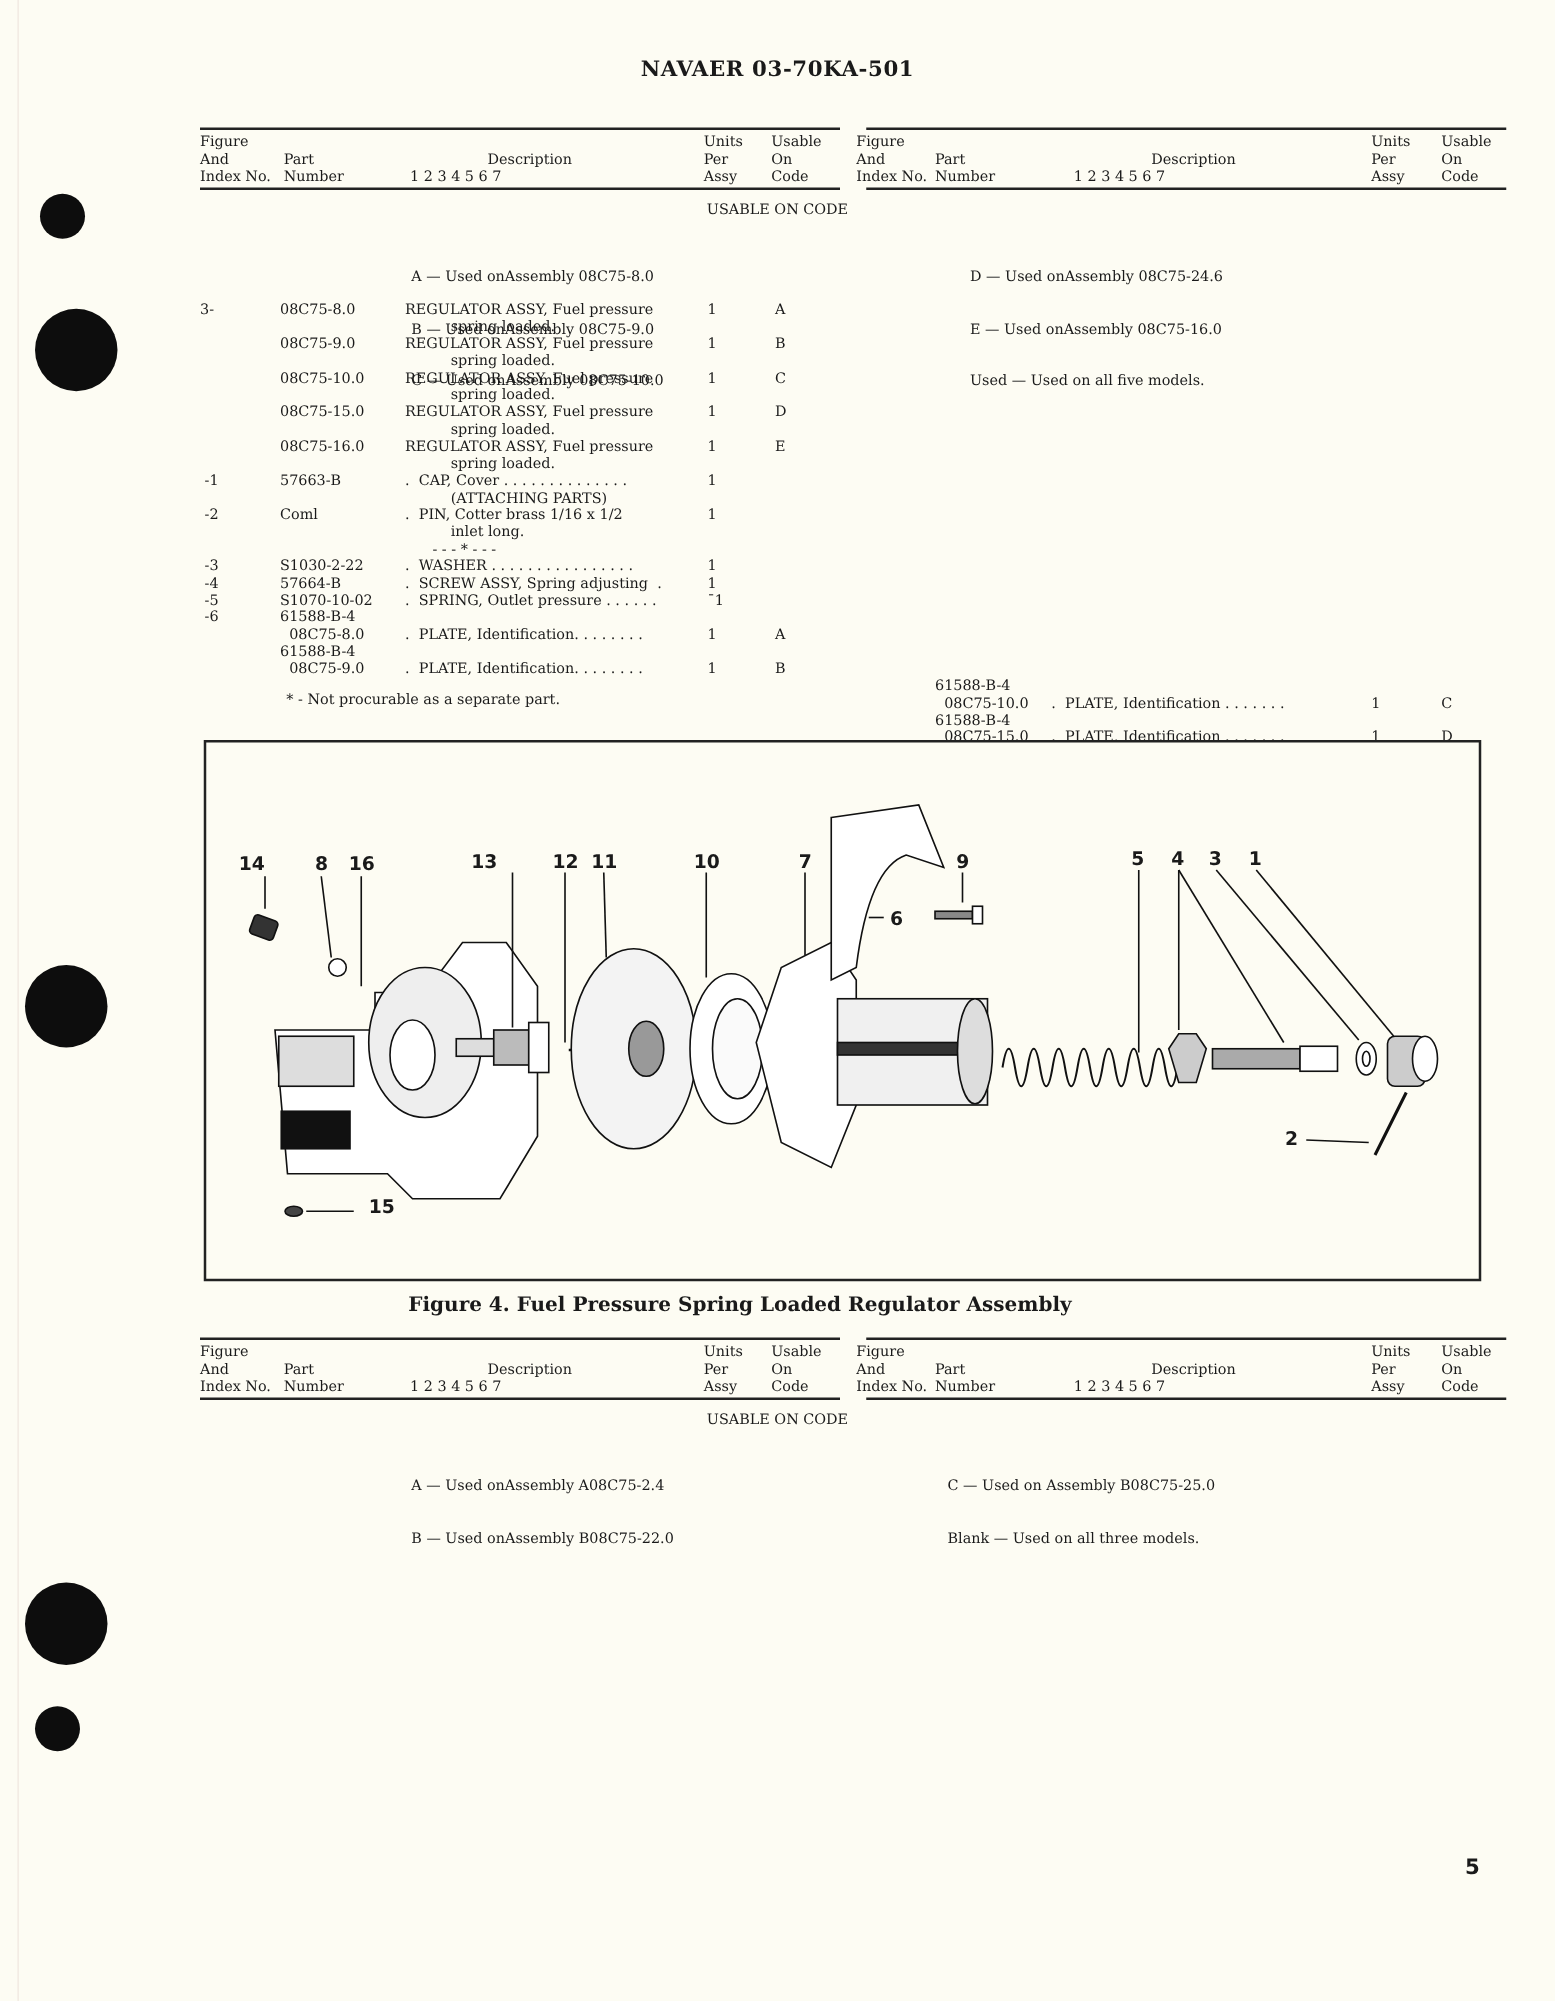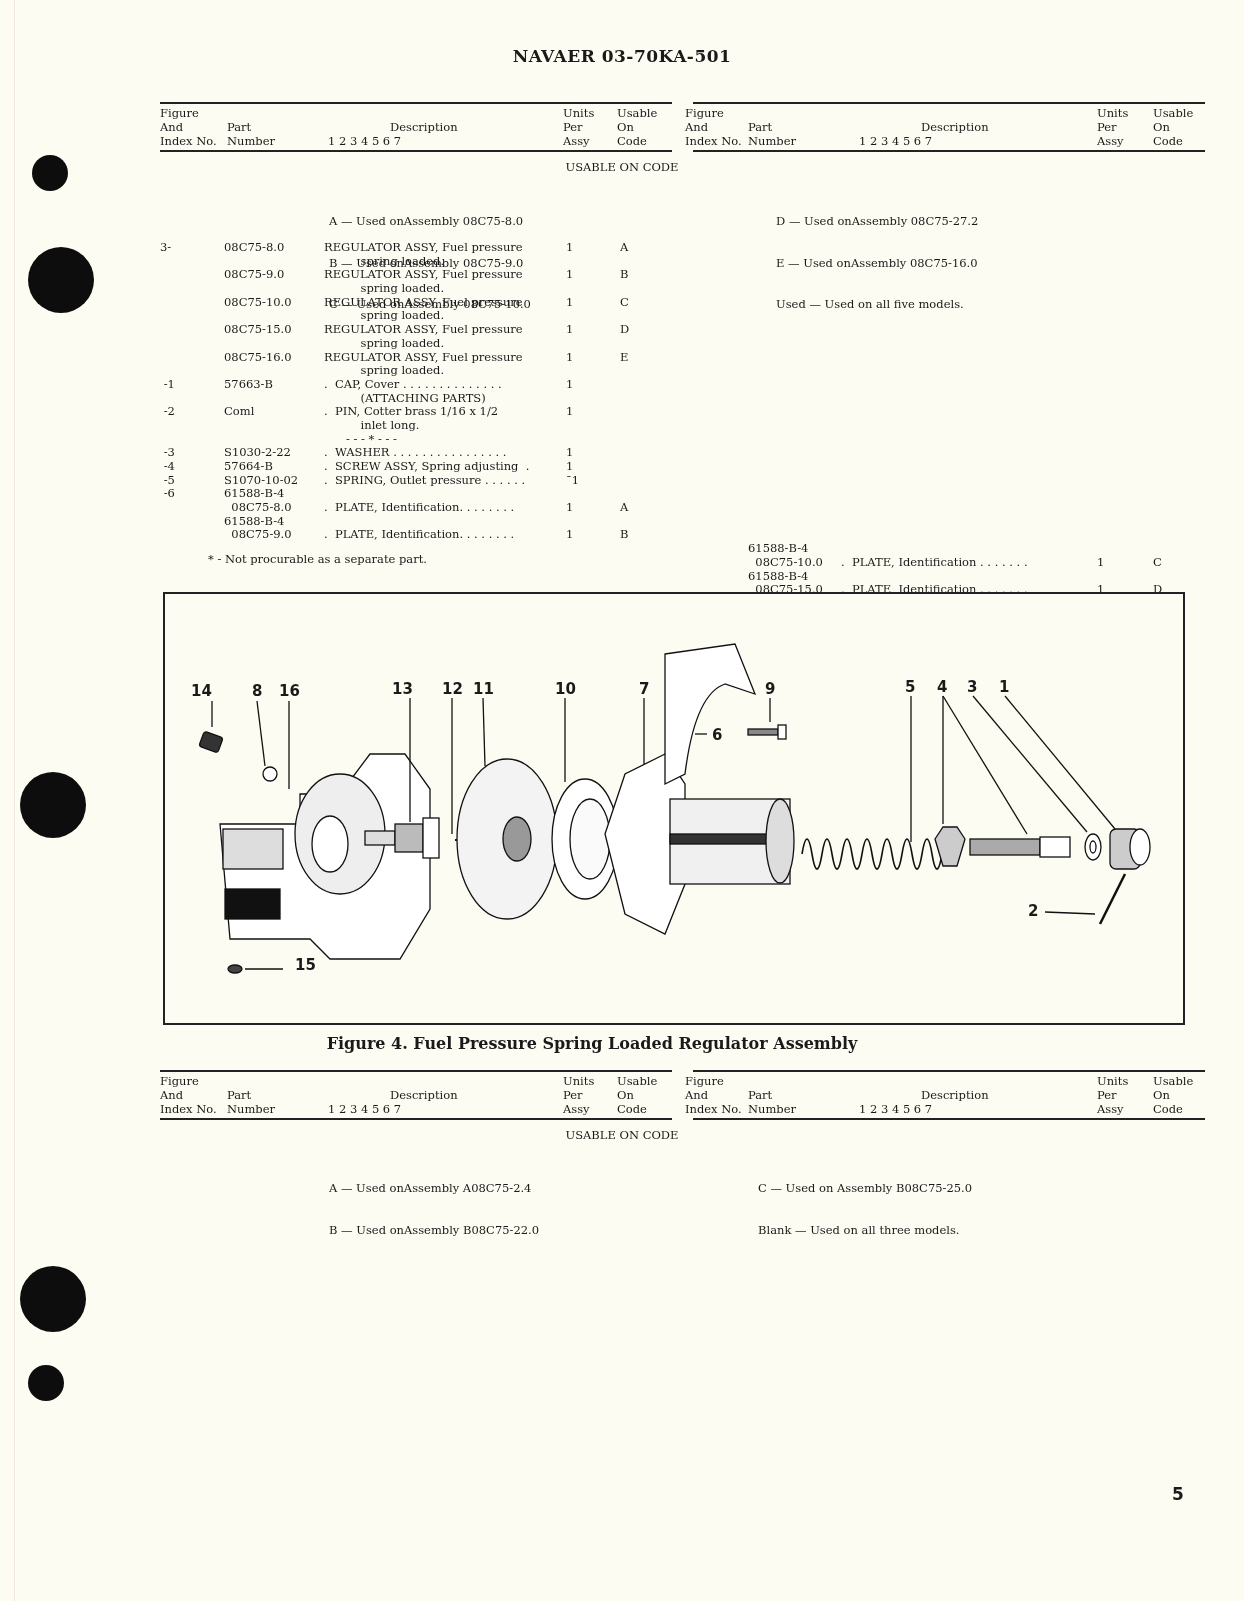--- a/index.html
+++ b/index.html
@@ -96,21 +96,21 @@
 </div>
 
 <div class="usable-title" style="top:160px;">USABLE ON CODE</div>
 
 <div class="codes" style="left:329px;top:188px;">
   <div>A — Used onAssembly 08C75-8.0</div>
   <div>B — Used onAssembly 08C75-9.0</div>
   <div>C — Used onAssembly 08C75-10.0</div>
 </div>
 <div class="codes" style="left:776px;top:188px;">
-  <div>D — Used onAssembly 08C75-27.2</div>
+  <div>D — Used onAssembly 08C75-24.6</div>
   <div>E — Used onAssembly 08C75-16.0</div>
   <div>Used — Used on all five models.</div>
 </div>
 
 <div class="col col-left rows" style="top:241px;">
     <div class="row"><span class="c-idx">3-</span><span class="c-part">08C75-8.0</span><span class="c-desc">REGULATOR ASSY, Fuel pressure</span><span class="c-units">1</span><span class="c-code">A</span></div>
     <div class="row"><span class="c-idx"></span><span class="c-part"></span><span class="c-desc">          spring loaded.</span><span class="c-units"></span><span class="c-code"></span></div>
     <div class="row"><span class="c-idx"></span><span class="c-part">08C75-9.0</span><span class="c-desc">REGULATOR ASSY, Fuel pressure</span><span class="c-units">1</span><span class="c-code">B</span></div>
     <div class="row"><span class="c-idx"></span><span class="c-part"></span><span class="c-desc">          spring loaded.</span><span class="c-units"></span><span class="c-code"></span></div>
     <div class="row"><span class="c-idx"></span><span class="c-part">08C75-10.0</span><span class="c-desc">REGULATOR ASSY, Fuel pressure</span><span class="c-units">1</span><span class="c-code">C</span></div>
@@ -125,21 +125,21 @@
     <div class="row"><span class="c-idx"></span><span class="c-part"></span><span class="c-desc">          inlet long.</span><span class="c-units"></span><span class="c-code"></span></div>
     <div class="row"><span class="c-idx"></span><span class="c-part"></span><span class="c-desc">      - - - * - - -</span><span class="c-units"></span><span class="c-code"></span></div>
     <div class="row"><span class="c-idx"> -3</span><span class="c-part">S1030-2-22</span><span class="c-desc">.  WASHER . . . . . . . . . . . . . . . .</span><span class="c-units">1</span><span class="c-code"></span></div>
     <div class="row"><span class="c-idx"> -4</span><span class="c-part">57664-B</span><span class="c-desc">.  SCREW ASSY, Spring adjusting  .</span><span class="c-units">1</span><span class="c-code"></span></div>
     <div class="row"><span class="c-idx"> -5</span><span class="c-part">S1070-10-02</span><span class="c-desc">.  SPRING, Outlet pressure . . . . . .</span><span class="c-units">ˉ1</span><span class="c-code"></span></div>
     <div class="row"><span class="c-idx"> -6</span><span class="c-part">61588-B-4</span><span class="c-desc"></span><span class="c-units"></span><span class="c-code"></span></div>
     <div class="row"><span class="c-idx"></span><span class="c-part">  08C75-8.0</span><span class="c-desc">.  PLATE, Identification. . . . . . . .</span><span class="c-units">1</span><span class="c-code">A</span></div>
     <div class="row"><span class="c-idx"></span><span class="c-part">61588-B-4</span><span class="c-desc"></span><span class="c-units"></span><span class="c-code"></span></div>
     <div class="row"><span class="c-idx"></span><span class="c-part">  08C75-9.0</span><span class="c-desc">.  PLATE, Identification. . . . . . . .</span><span class="c-units">1</span><span class="c-code">B</span></div>
   </div>
-<div class="footnote" style="left:208px;top:552px;">* - Not procurable as a separate part.</div>
+<div class="footnote" style="left:229px;top:552px;">* - Not procurable as a separate part.</div>
 <div class="col col-right rows right" style="top:241px;">
     <div class="row"><span class="c-idx"></span><span class="c-part">61588-B-4</span><span class="c-desc"></span><span class="c-units"></span><span class="c-code"></span></div>
     <div class="row"><span class="c-idx"></span><span class="c-part">  08C75-10.0</span><span class="c-desc">.  PLATE, Identification . . . . . . .</span><span class="c-units">1</span><span class="c-code">C</span></div>
     <div class="row"><span class="c-idx"></span><span class="c-part">61588-B-4</span><span class="c-desc"></span><span class="c-units"></span><span class="c-code"></span></div>
     <div class="row"><span class="c-idx"></span><span class="c-part">  08C75-15.0</span><span class="c-desc">.  PLATE, Identification . . . . . . .</span><span class="c-units">1</span><span class="c-code">D</span></div>
     <div class="row"><span class="c-idx"></span><span class="c-part">61588-B-4</span><span class="c-desc"></span><span class="c-units"></span><span class="c-code"></span></div>
     <div class="row"><span class="c-idx"></span><span class="c-part">  08C75-16.0</span><span class="c-desc">.  PLATE, Identification . . . . . . .</span><span class="c-units">1</span><span class="c-code">E</span></div>
     <div class="row"><span class="c-idx"> -7</span><span class="c-part">57662-D</span><span class="c-desc">.  COVER . . . . . . . . . . . . . . . . .</span><span class="c-units">1</span><span class="c-code"></span></div>
     <div class="row"><span class="c-idx"></span><span class="c-part"></span><span class="c-desc">       (ATTACHING PARTS)</span><span class="c-units"></span><span class="c-code"></span></div>
     <div class="row"><span class="c-idx"> -8</span><span class="c-part">AN364-832A</span><span class="c-desc">.  NUT . . . . . . . . . . . . . . . . . .</span><span class="c-units">6</span><span class="c-code"></span></div>
@@ -228,21 +228,21 @@
       <line x1="840" y1="102" x2="950" y2="235"></line>
 
       <line x1="935" y1="330" x2="960" y2="280" stroke-width="2.5"></line>
       <line x1="880" y1="318" x2="930" y2="320"></line>
     </g>
   </svg>
   <div>
       <span class="callout" style="left: 26px; top: 88px;">14</span>
       <span class="callout" style="left: 87px; top: 88px;">8</span>
       <span class="callout" style="left: 114px; top: 88px;">16</span>
-      <span class="callout" style="left: 227px; top: 86px;">13</span>
+      <span class="callout" style="left: 212px; top: 86px;">13</span>
       <span class="callout" style="left: 277px; top: 86px;">12</span>
       <span class="callout" style="left: 308px; top: 86px;">11</span>
       <span class="callout" style="left: 390px; top: 86px;">10</span>
       <span class="callout" style="left: 474px; top: 86px;">7</span>
       <span class="callout" style="left: 547px; top: 132px;">6</span>
       <span class="callout" style="left: 600px; top: 86px;">9</span>
       <span class="callout" style="left: 740px; top: 84px;">5</span>
       <span class="callout" style="left: 772px; top: 84px;">4</span>
       <span class="callout" style="left: 802px; top: 84px;">3</span>
       <span class="callout" style="left: 834px; top: 84px;">1</span>

